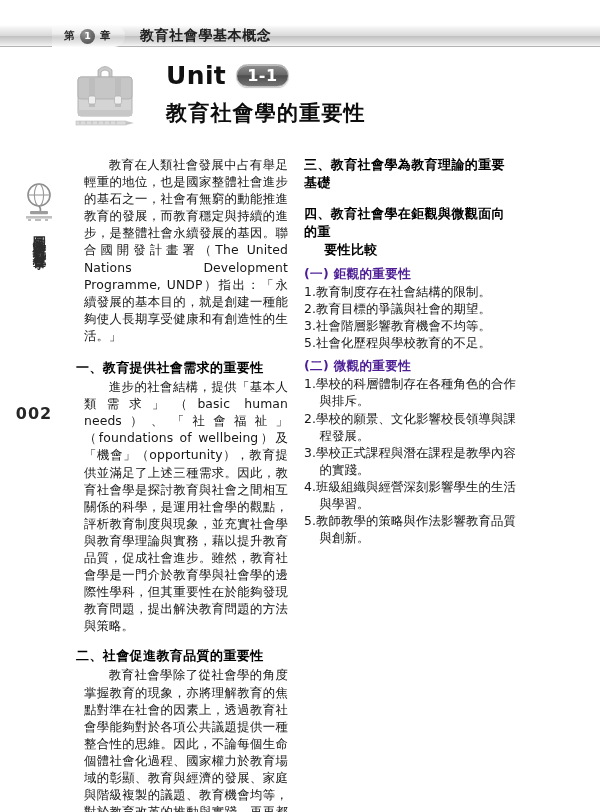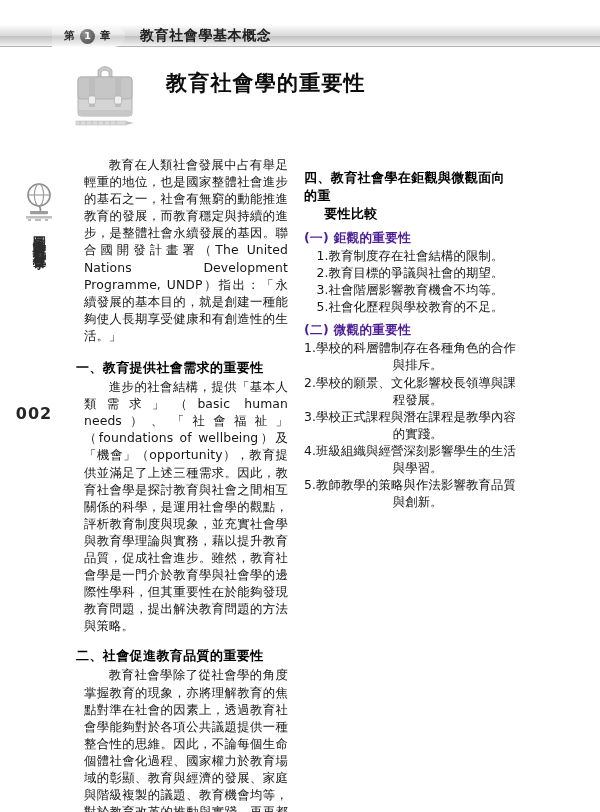--- a/index.html
+++ b/index.html
@@ -238,21 +238,20 @@
     font-weight: bold;
     color: #4c1d95;
     line-height: 17px;
     letter-spacing: 0.3px;
   }
 
   ol.numlist {
     margin: 0;
     padding: 0;
     list-style: none;
-    text-align: center;
   }
   ol.numlist li {
     font-size: 12.4px;
     line-height: 17.1px;
     color: #161616;
     padding-left: 1.25em;
     text-indent: -1.25em;
     letter-spacing: 0.1px;
   }
 </style>
@@ -293,20 +292,24 @@
         <line x1="6" y1="61" x2="6" y2="64" stroke="#a9a9a9" stroke-width="0.6"></line>
         <line x1="12" y1="61" x2="12" y2="64" stroke="#a9a9a9" stroke-width="0.6"></line>
         <line x1="18" y1="61" x2="18" y2="64" stroke="#a9a9a9" stroke-width="0.6"></line>
         <line x1="24" y1="61" x2="24" y2="64" stroke="#a9a9a9" stroke-width="0.6"></line>
         <line x1="30" y1="61" x2="30" y2="64" stroke="#a9a9a9" stroke-width="0.6"></line>
         <line x1="36" y1="61" x2="36" y2="64" stroke="#a9a9a9" stroke-width="0.6"></line>
         <line x1="42" y1="61" x2="42" y2="64" stroke="#a9a9a9" stroke-width="0.6"></line>
       </svg>
     </span>
     <div class="unit-texts">
+      <div class="unit-line">
+        <span class="unit-word">Unit</span>
+        <span class="unit-badge">1-1</span>
+      </div>
       <div class="unit-subtitle">教育社會學的重要性</div>
     </div>
   </div>
 
   <div class="sidebar">
     <span class="globe-icon">
       <svg width="40" height="42" viewBox="0 0 40 42" xmlns="http://www.w3.org/2000/svg">
         <circle cx="20" cy="14" r="11" fill="none" stroke="#8d8d8d" stroke-width="1.6"></circle>
         <ellipse cx="20" cy="14" rx="4.6" ry="11" fill="none" stroke="#9a9a9a" stroke-width="1.1"></ellipse>
         <line x1="9" y1="14" x2="31" y2="14" stroke="#9a9a9a" stroke-width="1.1"></line>
@@ -328,20 +331,21 @@
       <p class="para">教育在人類社會發展中占有舉足輕重的地位，也是國家整體社會進步的基石之一，社會有無窮的動能推進教育的發展，而教育穩定與持續的進步，是整體社會永續發展的基因。聯合國開發計畫署（The United Nations Development Programme, UNDP）指出：「永續發展的基本目的，就是創建一種能夠使人長期享受健康和有創造性的生活。」</p>
 
       <h3 class="sec-head first">一、教育提供社會需求的重要性</h3>
       <p class="para">進步的社會結構，提供「基本人類需求」（basic human needs）、「社會福祉」（foundations of wellbeing）及「機會」（opportunity），教育提供並滿足了上述三種需求。因此，教育社會學是探討教育與社會之間相互關係的科學，是運用社會學的觀點，評析教育制度與現象，並充實社會學與教育學理論與實務，藉以提升教育品質，促成社會進步。雖然，教育社會學是一門介於教育學與社會學的邊際性學科，但其重要性在於能夠發現教育問題，提出解決教育問題的方法與策略。</p>
 
       <h3 class="sec-head">二、社會促進教育品質的重要性</h3>
       <p class="para">教育社會學除了從社會學的角度掌握教育的現象，亦將理解教育的焦點對準在社會的因素上，透過教育社會學能夠對於各項公共議題提供一種整合性的思維。因此，不論每個生命個體社會化過程、國家權力於教育場域的彰顯、教育與經濟的發展、家庭與階級複製的議題、教育機會均等，對於教育改革的推動與實踐，再再都顯示，教育社會學舉足輕重的學科地位。</p>
     </div>
 
     <div class="col col-right">
+      <h3 class="sec-head" style="margin-top:0;">三、教育社會學為教育理論的重要基礎</h3>
 
       <h3 class="sec-head wrap">
         <span>四、教育社會學在鉅觀與微觀面向的重</span>
         <span class="cont">要性比較</span>
       </h3>
 
       <h4 class="subsec-head">(一) 鉅觀的重要性</h4>
       <ol class="numlist">
         <li>1.教育制度存在社會結構的限制。</li>
         <li>2.教育目標的爭議與社會的期望。</li>

